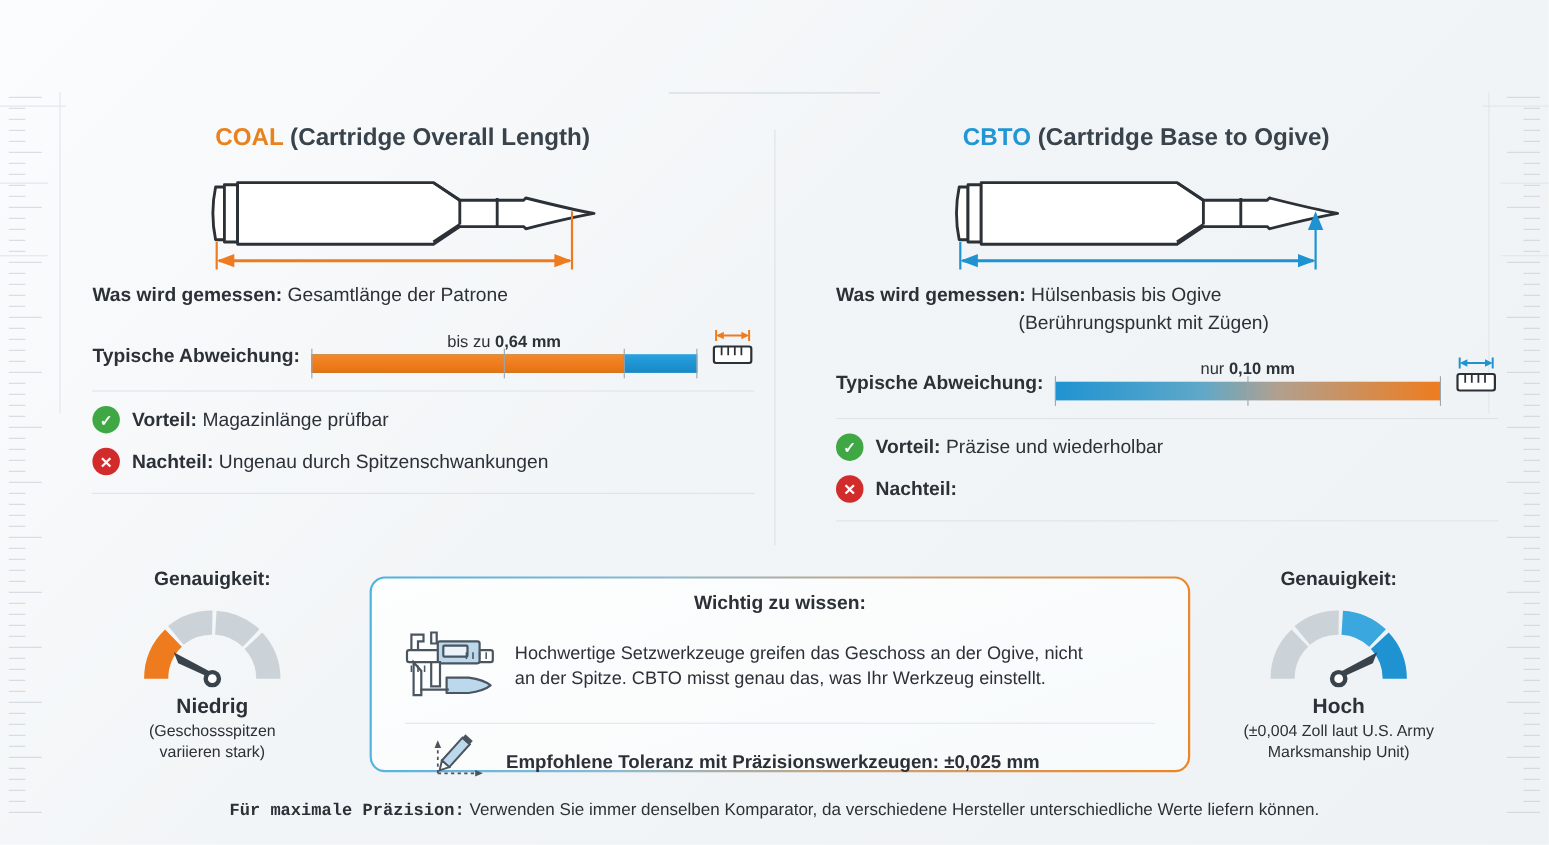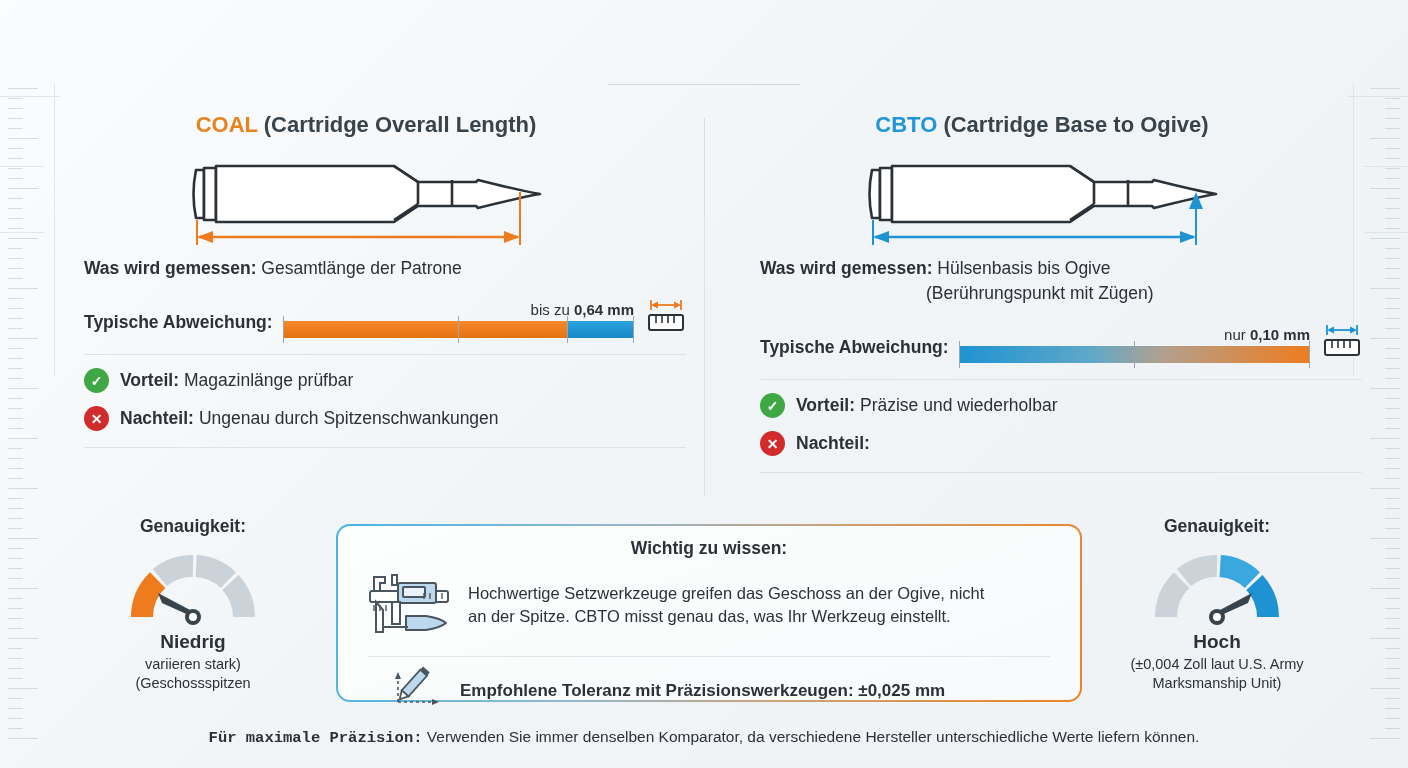--- a/index.html
+++ b/index.html
@@ -49,21 +49,21 @@
   
   .meas{margin-top:4px;font-size:17.5px;line-height:25px;padding-left:38px;}
   .meas b{font-weight:bold;}
   .meas .l2{display:block;padding-left:166px;}
   .meas .l2.r{padding-left:166px;}
 
   
   .dev-row{display:flex;align-items:flex-end;margin-top:16px;padding-left:38px;}
   .dev-label{font-size:17.5px;font-weight:bold;white-space:nowrap;padding-bottom:5px;}
   .dev-barwrap{position:relative;margin-left:10px;flex:1;}
-  .dev-value{text-align:right;font-size:15px;margin-bottom:3px;}
+  .dev-value{text-align:center;font-size:15px;margin-bottom:3px;}
   .dev-value b{font-weight:bold;}
   .bar{height:17px;position:relative;}
   .bar-orange{background:linear-gradient(180deg,#f58a2a 0%,#ee7c1e 55%,#e2720f 100%);}
   .bar-blue{background:linear-gradient(180deg,#2ba2de 0%,#1f93d2 55%,#1887c5 100%);}
   .bar-grad-bo{background:linear-gradient(90deg,#1f93d2 0%,#5fa8c8 38%,#b2a08e 58%,#ee7c1e 100%);}
   .bar-seg{position:absolute;top:0;height:17px;}
   .btick{position:absolute;width:1px;background:#9aa6ae;top:-5px;height:27px;}
   .ruler-icon{margin-left:12px;margin-bottom:1px;}
 
   
@@ -434,22 +434,22 @@
           <path d="M78.2 23.1 A51 51 0 0 1 110.3 37.1" stroke="#ccd3d8"></path>
           <path d="M112.4 39.5 A51 51 0 0 1 126 74" stroke="#ccd3d8"></path>
         </g>
         <polygon points="75,74 72,67 40,50 44,60" fill="#39434b"></polygon>
         <circle cx="75" cy="74" r="8" fill="#39434b"></circle>
         <circle cx="75" cy="74" r="4" fill="#ffffff"></circle>
       </svg>
     </div>
     <div class="g-label">Niedrig</div>
     <div class="g-sub">
+      <div>(Geschossspitzen</div>
       <div>variieren stark)</div>
-      <div>(Geschossspitzen</div>
     </div>
   </div>
 
   <div class="gauge-block right">
     <div class="g-title">Genauigkeit:</div>
     <div class="g-svg">
       <svg width="150" height="82" viewBox="0 0 150 82">
         <g fill="none" stroke-width="22">
           <path d="M24 74 A51 51 0 0 1 39.7 37.1" stroke="#ccd3d8"></path>
           <path d="M41.8 34.6 A51 51 0 0 1 75 23" stroke="#ccd3d8"></path>

